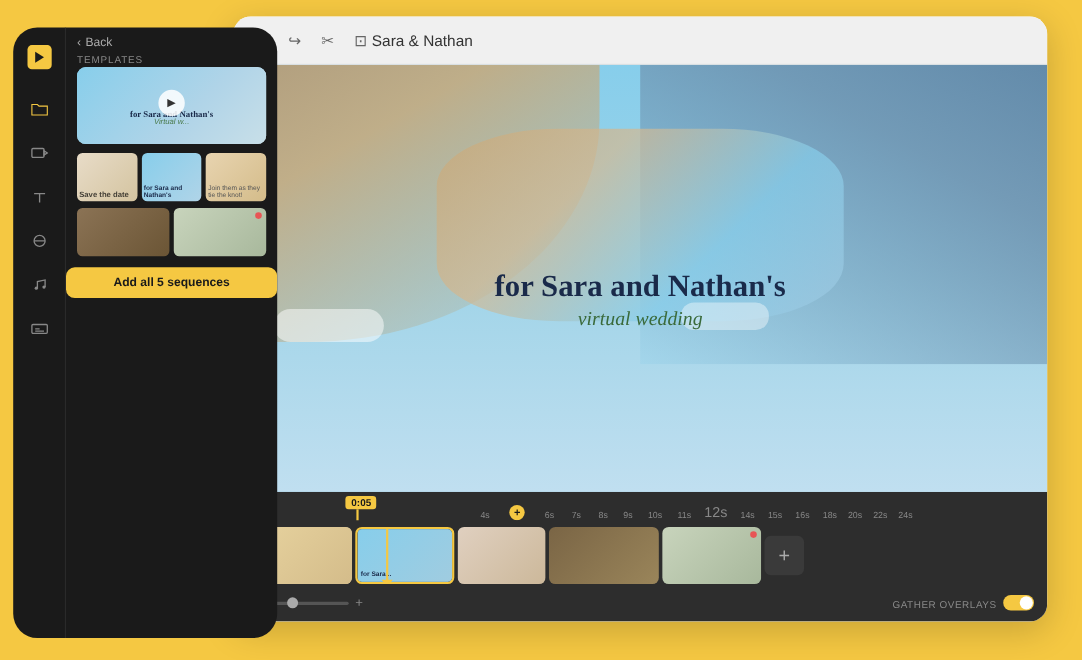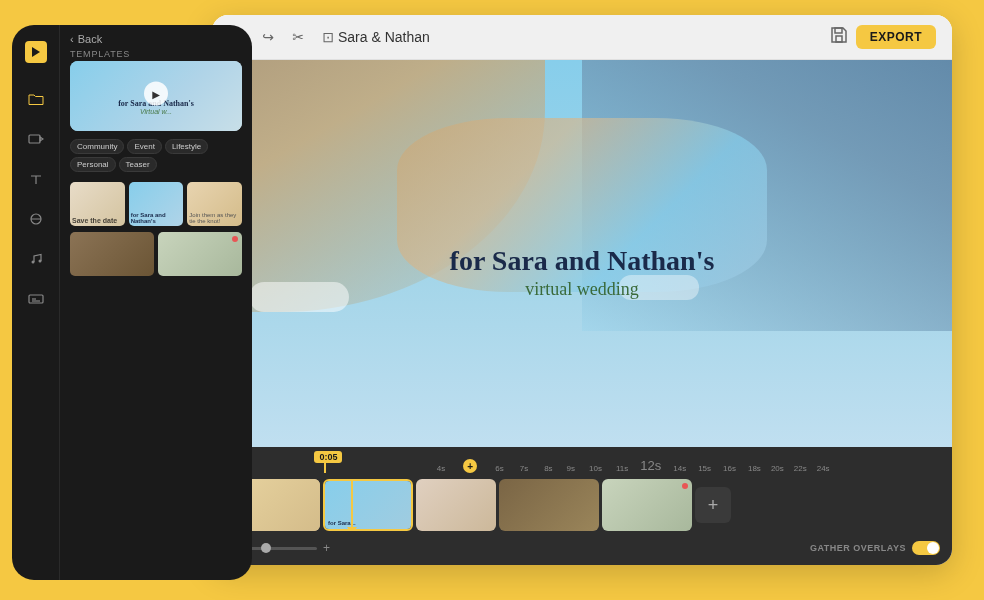--- a/index.html
+++ b/index.html
@@ -293,20 +293,21 @@
       font-size: 28px;
       font-weight: 900;
       color: #1a2a4a;
       font-family: Georgia, serif;
       line-height: 1.1;
     }
 
     .video-sub-text {
       font-size: 18px;
       color: #3a6a3a;
+      font-style: italic;
       font-family: Georgia, serif;
       margin-top: 2px;
     }
 
     
     .playback-bar {
       background: #2a2a2a;
       display: flex;
       align-items: center;
       padding: 6px 12px;
@@ -471,23 +472,22 @@
       height: 10px;
       background: #aaa;
       border-radius: 50%;
       position: absolute;
       top: -4px;
       left: 30%;
     }
 
     .gather-overlays {
       display: flex;
-      align-items: center;
+      align-items: flex-end;
       gap: 6px;
-      font-weight: bold;
     }
 
     .gather-label {
       color: #888;
       font-size: 9px;
       letter-spacing: 0.5px;
     }
 
     .toggle-switch {
       width: 28px;
@@ -616,27 +616,20 @@
           <div style="width:100%;height:100%;background:linear-gradient(135deg,#87CEEB 0%,#b0d4e8 60%,#c8dfe8 100%);position:relative;">
             <div style="position:absolute;bottom:16px;left:0;right:0;text-align:center;">
               <div style="color:#1a2a4a;font-size:8px;font-weight:bold;font-family:Georgia,serif;">for Sara and Nathan's</div>
               <div style="color:#4a7a4a;font-size:7px;font-style:italic;">Virtual w...</div>
             </div>
             <div class="play-btn-overlay">▶</div>
           </div>
         </div>
 
         
-        <div class="tags-row">
-          <div class="tag">Community</div>
-          <div class="tag">Event</div>
-          <div class="tag">Lifestyle</div>
-          <div class="tag">Personal</div>
-          <div class="tag">Teaser</div>
-        </div>
 
         
         <div class="thumbnails-grid">
           <div class="thumb thumb-1" style="position:relative;">
             <div class="thumb-text thumb-text-dark">Save the date</div>
           </div>
           <div class="thumb thumb-2" style="position:relative;">
             <div style="position:absolute;bottom:2px;left:2px;color:#1a2a4a;font-size:6px;font-weight:bold;">for Sara and Nathan's</div>
           </div>
           <div class="thumb thumb-3" style="position:relative;">
@@ -646,44 +639,35 @@
 
         
         <div class="thumbnails-grid-2">
           <div class="thumb-4"></div>
           <div class="thumb-5" style="position:relative;">
             <div class="clip-dot"></div>
           </div>
         </div>
 
         
+        <button class="add-sequences-btn">Add all 5 sequences</button>
       </div>
     </div>
   </div>
 
   <div class="editor-panel">
 
     <div class="editor-header">
       <div class="editor-toolbar-left">
         <span class="toolbar-icon">↩</span>
         <span class="toolbar-icon">↪</span>
         <span class="toolbar-icon">✂</span>
         <span class="toolbar-icon">⊡</span>
       </div>
       <div class="editor-title">Sara &amp; Nathan</div>
-      <div class="editor-toolbar-right">
-        <span class="save-icon">
-          <svg width="18" height="18" viewBox="0 0 18 18" fill="none" stroke="#666" stroke-width="1.5">
-            <path d="M3 2h10l3 3v11H2V2h1z"></path>
-            <rect x="6" y="10" width="6" height="6"></rect>
-            <rect x="5" y="2" width="7" height="5"></rect>
-          </svg>
-        </span>
-        <button class="export-btn">EXPORT</button>
-      </div>
     </div>
 
     <div class="video-preview">
       <div class="video-bg">
 
         <div style="position:absolute;top:0;left:0;right:0;bottom:0;background:linear-gradient(180deg,#87CEEB 0%,#a0d4e8 50%,#c0dff0 100%);"></div>
 
         <div style="position:absolute;top:0;left:0;width:45%;height:65%;background:linear-gradient(150deg,#b8956a 0%,#c8a878 30%,rgba(135,206,235,0.3) 100%);border-radius:0 0 80% 0;opacity:0.85;"></div>
 
         <div style="position:absolute;top:0;right:0;width:50%;height:70%;background:linear-gradient(210deg,#5a7a9a 0%,#6b8daa 30%,rgba(135,206,235,0.3) 100%);opacity:0.8;"></div>

